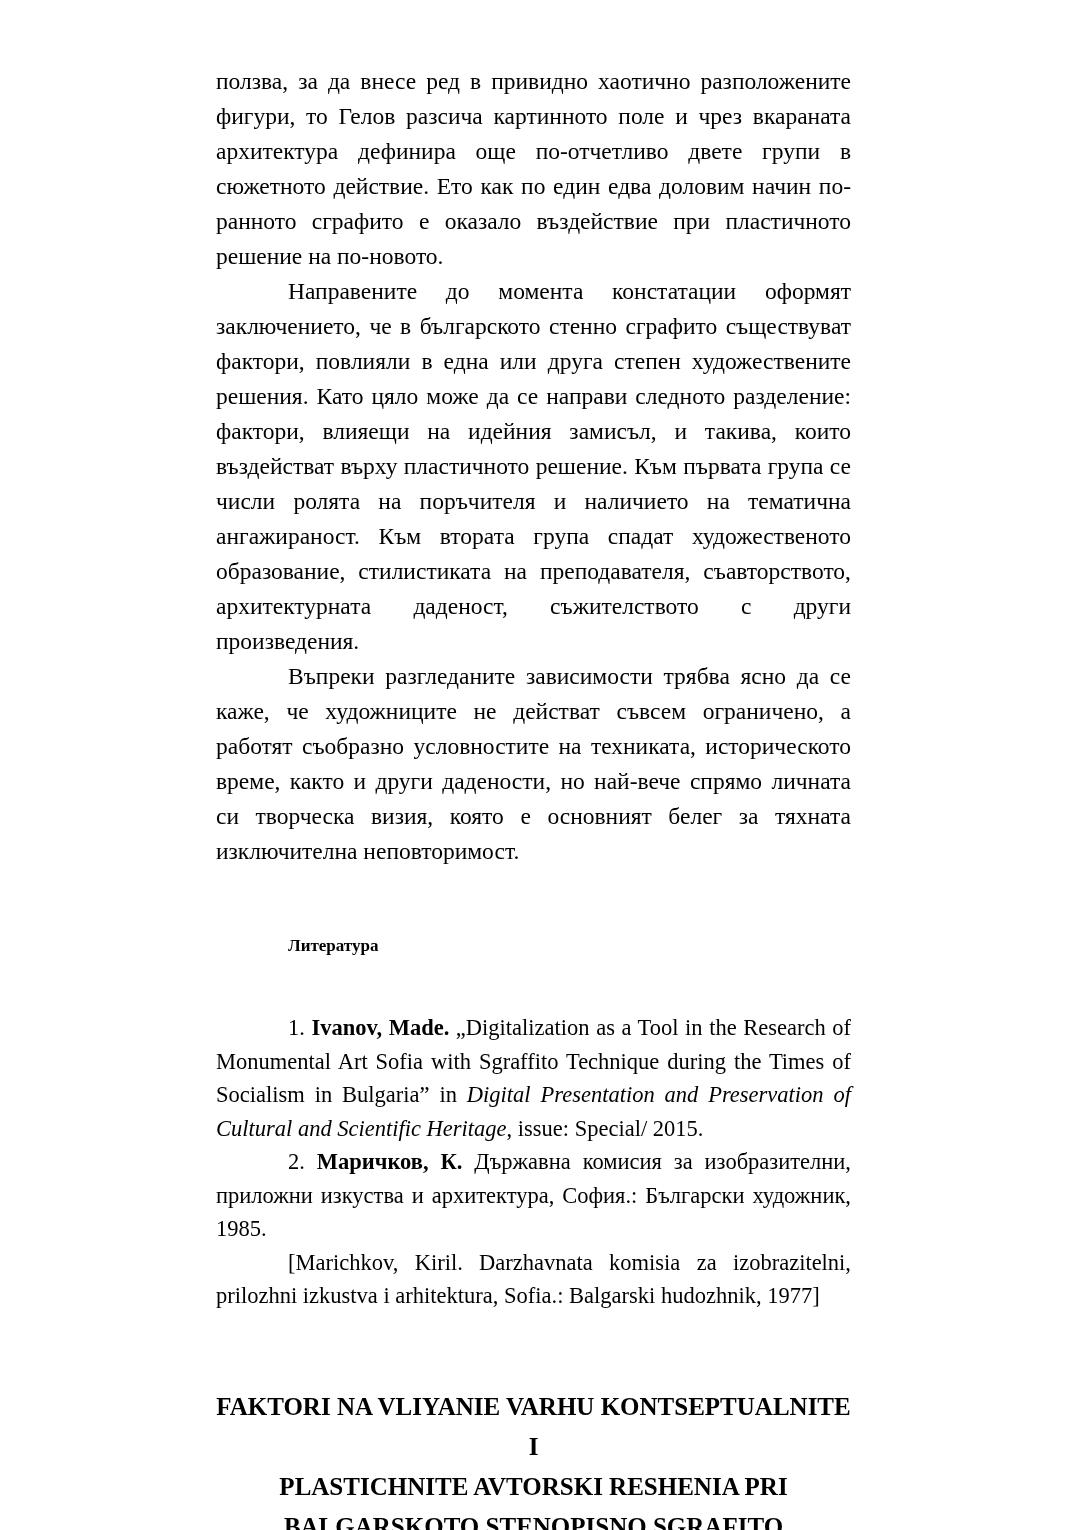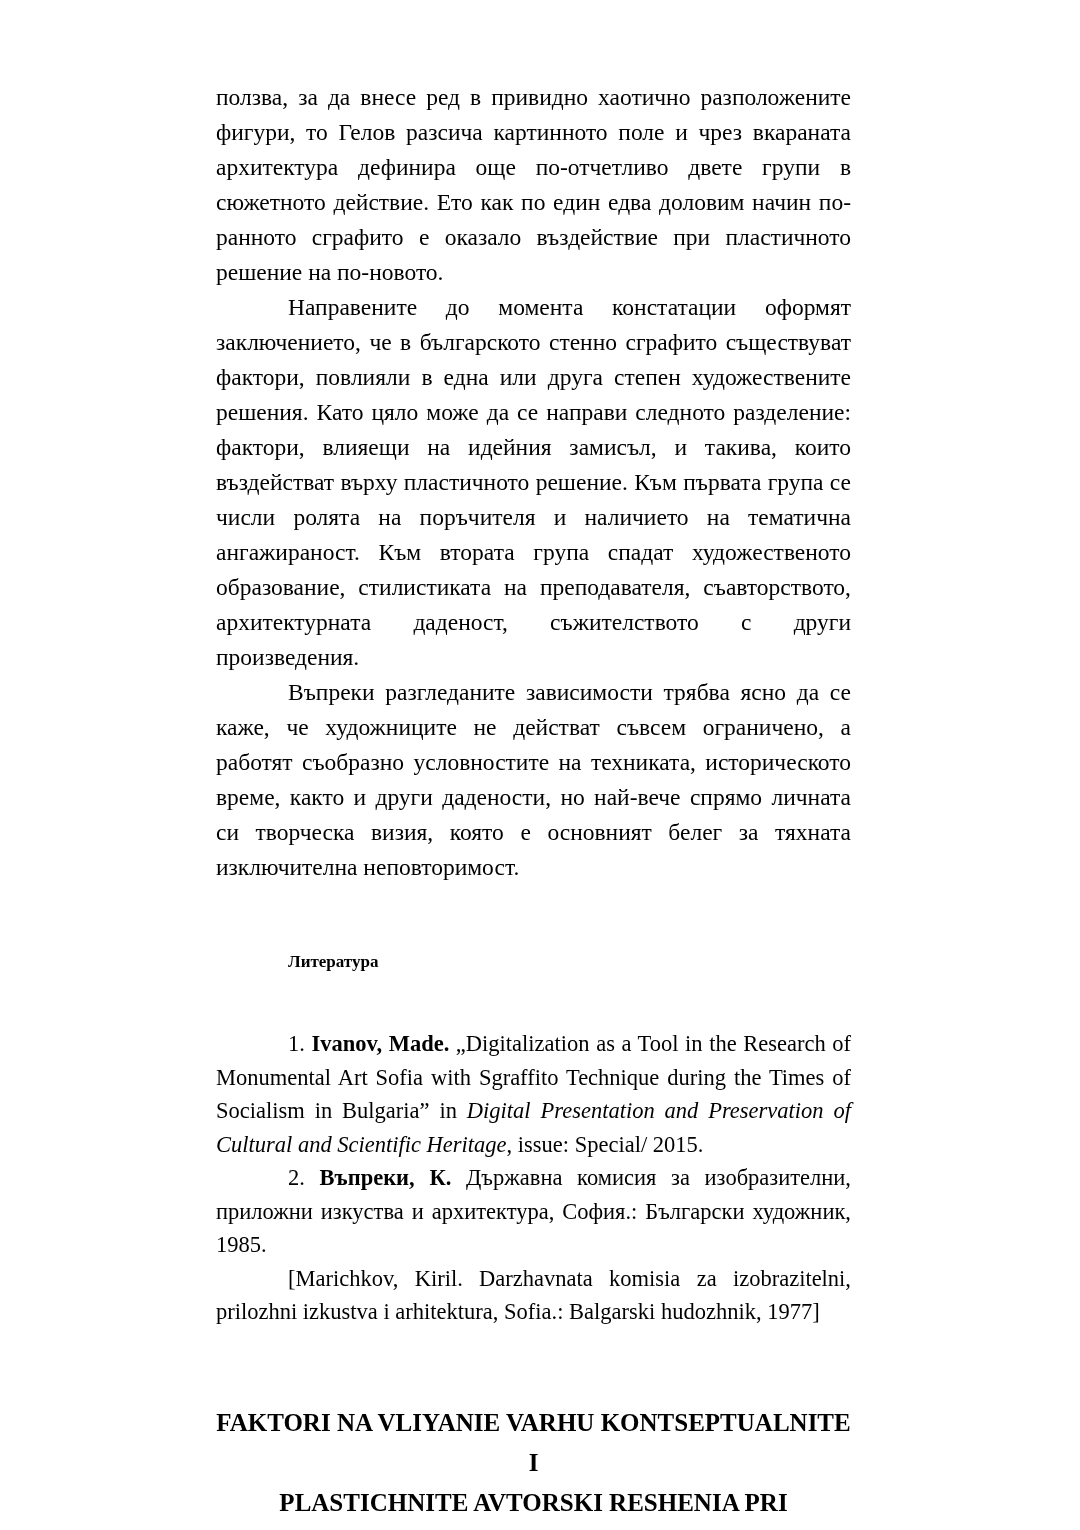--- a/index.html
+++ b/index.html
@@ -5,21 +5,21 @@
   * { margin: 0; padding: 0; box-sizing: border-box; }
   html, body { background: #ffffff; }
   .doc-page {
     width: 888px;
     height: 1530px;
     margin: 0 auto;
     background: #ffffff;
     color: #000000;
     font-family: "Liberation Serif", "DejaVu Serif", serif;
     position: relative;
-    padding: 80px 133px 0 120px;
+    padding: 64px 133px 0 120px;
     overflow: hidden;
   }
   .body-text p {
     font-size: 23.5px;
     line-height: 35px;
     text-align: justify;
   }
   .body-text p.indent { text-indent: 72px; }
   .lit-heading {
     margin-top: 62px;
@@ -58,21 +58,21 @@
   <div class="body-text">
     <p>ползва, за да внесе ред в привидно хаотично разположените фигури, то Гелов разсича картинното поле и чрез вкараната архитектура дефинира още по-отчетливо двете групи в сюжетното действие. Ето как по един едва доловим начин по-ранното сграфито е оказало въздействие при пластичното решение на по-новото.</p>
     <p class="indent">Направените до момента констатации оформят заключението, че в българското стенно сграфито съществуват фактори, повлияли в една или друга степен художествените решения. Като цяло може да се направи следното разделение: фактори, влияещи на идейния замисъл, и такива, които въздействат върху пластичното решение. Към първата група се числи ролята на поръчителя и наличието на тематична ангажираност. Към втората група спадат художественото образование, стилистиката на преподавателя, съавторството, архитектурната даденост, съжителството с други произведения.</p>
     <p class="indent">Въпреки разгледаните зависимости трябва ясно да се каже, че художниците не действат съвсем ограничено, а работят съобразно условностите на техниката, историческото време, както и други дадености, но най-вече спрямо личната си творческа визия, която е основният белег за тяхната изключителна неповторимост.</p>
   </div>
 
   <div class="lit-heading">Литература</div>
 
   <div class="refs">
     <p><span>1. </span><b>Ivanov, Made.</b><span> „Digitalization as a Tool in the Research of Monumental Art Sofia with Sgraffito Technique during the Times of Socialism in Bulgaria” in </span><i>Digital Presentation and Preservation of Cultural and Scientific Heritage</i><span>, issue: Special/ 2015.</span></p>
-    <p><span>2. </span><b>Въпреки, К.</b><span> Държавна комисия за изобразителни, приложни изкуства и архитектура, София.: Български художник, 1985.</span></p>
+    <p><span>2. </span><b>Маричков, К.</b><span> Държавна комисия за изобразителни, приложни изкуства и архитектура, София.: Български художник, 1985.</span></p>
     <p><span>[Marichkov, Kiril. Darzhavnata komisia za izobrazitelni, prilozhni izkustva i arhitektura, Sofia.: Balgarski hudozhnik, 1977]</span></p>
   </div>
 
   <div class="footer-title">
     <div>FAKTORI NA VLIYANIE VARHU KONTSEPTUALNITE I</div>
     <div>PLASTICHNITE AVTORSKI RESHENIA PRI</div>
     <div>BALGARSKOTO STENOPISNO SGRAFITO</div>
   </div>
 
   <div class="page-number">235</div>

